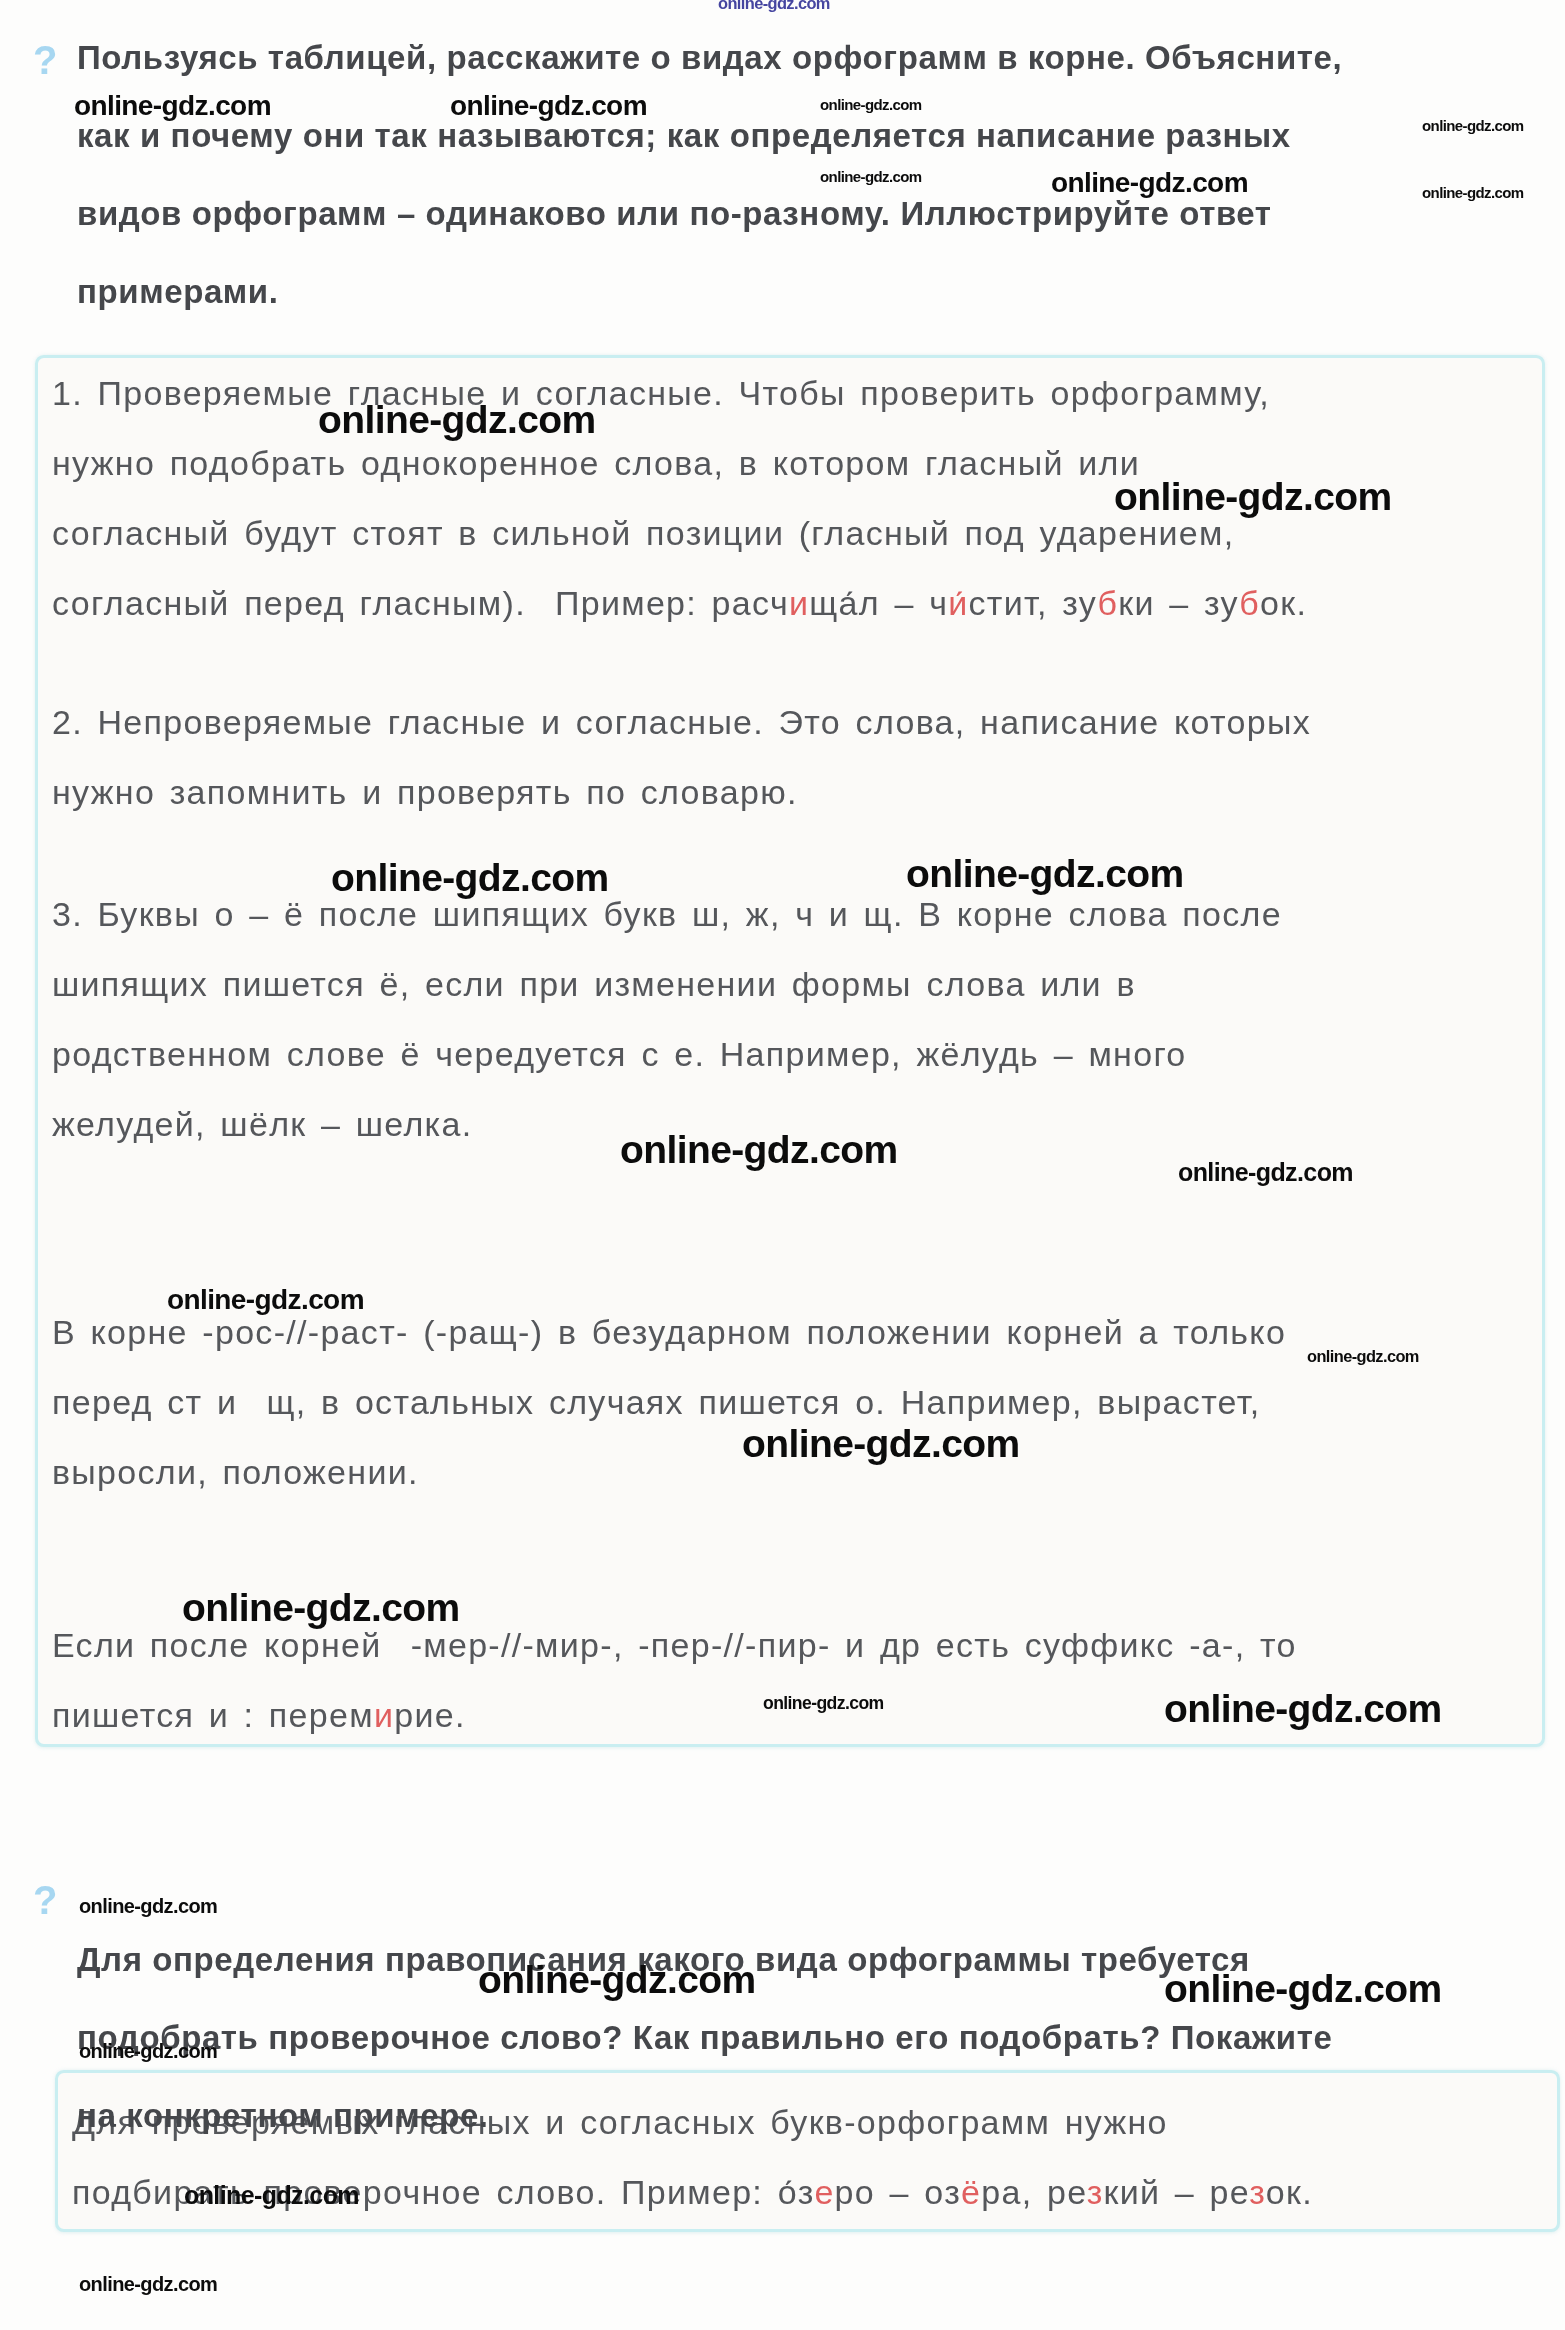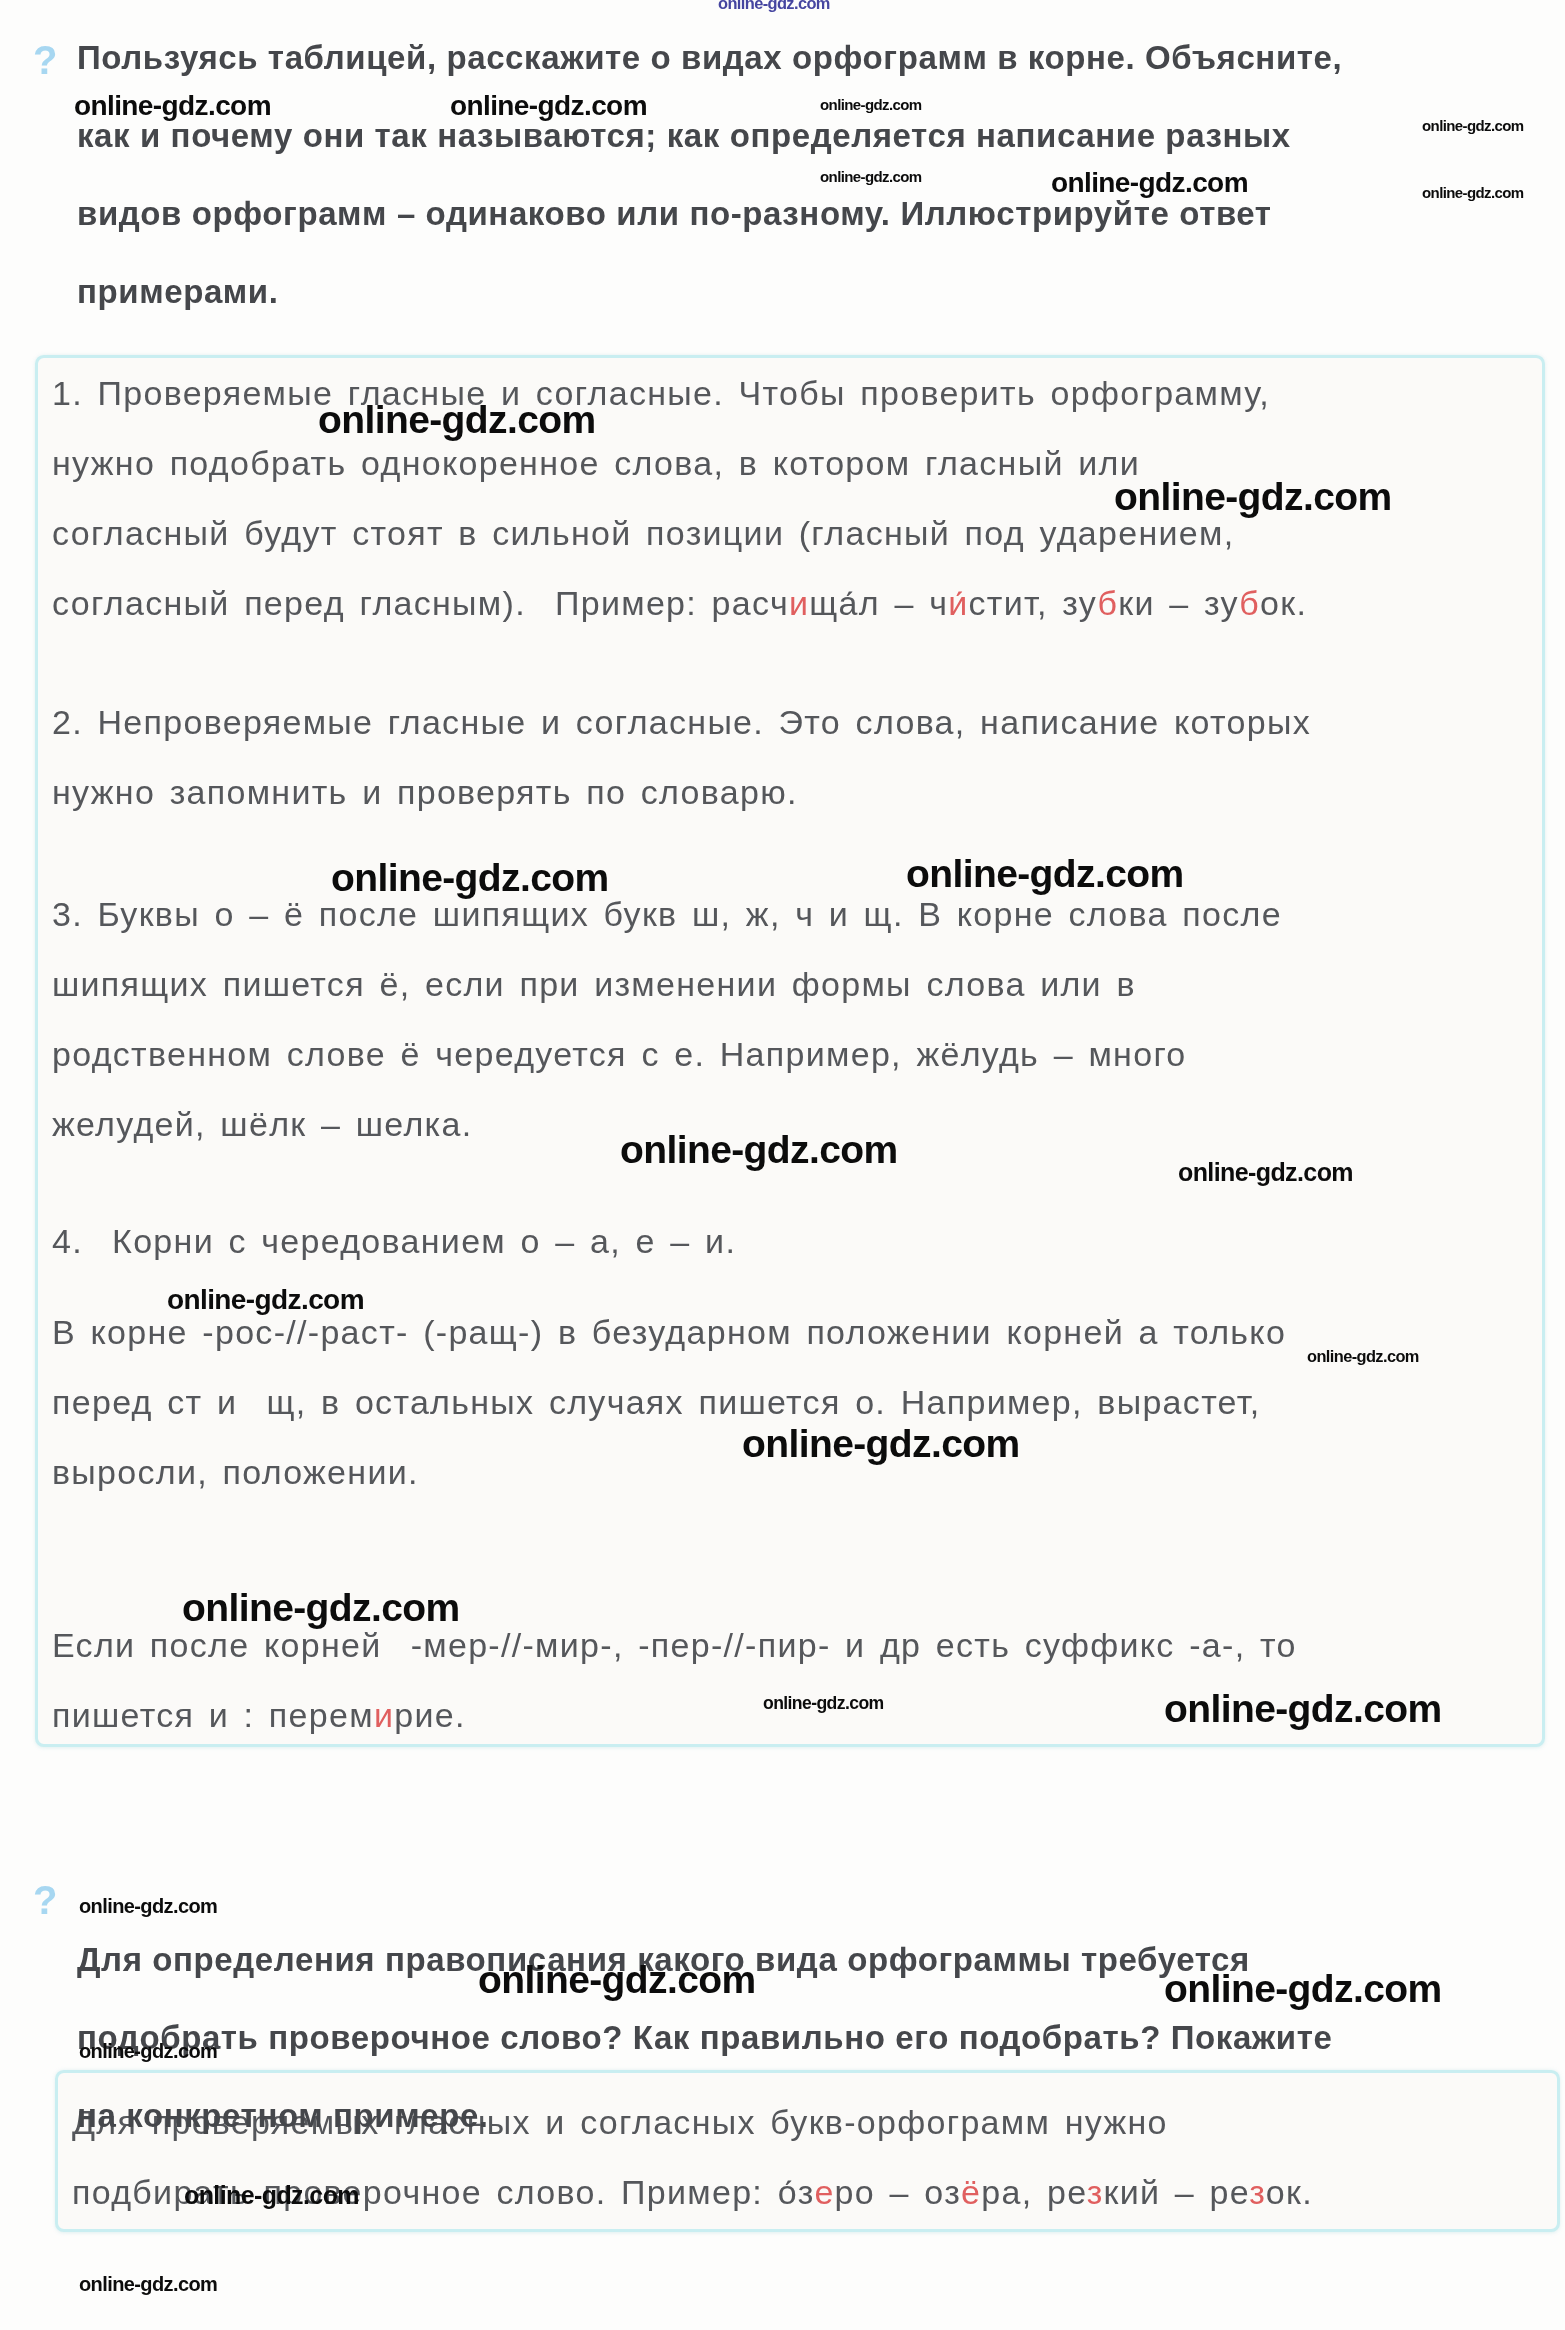--- a/index.html
+++ b/index.html
@@ -137,21 +137,20 @@
   <span class="wm wm-m w25">online-gdz.com</span>
   <span class="wm wm-s w26">online-gdz.com</span>
 
   <div class="q-icon q1-icon">?</div>
   <div class="q-text q1-text">Пользуясь таблицей, расскажите о видах орфограмм в корне. Объясните,<br>как и почему они так называются; как определяется написание разных<br>видов орфограмм – одинаково или по-разному. Иллюстрируйте ответ<br>примерами.</div>
 
   <div class="abox box1">
     <div class="para p1"><span>1. Проверяемые гласные и согласные. Чтобы проверить орфограмму,</span><br><span>нужно подобрать однокоренное слова, в котором гласный или</span><br><span>согласный будут стоят в сильной позиции (гласный под ударением,</span><br><span>согласный перед гласным).&nbsp; Пример: расч</span><span class="run-r">и</span><span>ща́л – ч</span><span class="run-r">и́</span><span>стит, зу</span><span class="run-r">б</span><span>ки – зу</span><span class="run-r">б</span><span>ок.</span></div>
     <div class="para p2"><span>2. Непроверяемые гласные и согласные. Это слова, написание которых</span><br><span>нужно запомнить и проверять по словарю.</span></div>
     <div class="para p3"><span>3. Буквы о – ё после шипящих букв </span><span class="run-i">ш, ж, ч</span><span> и </span><span class="run-i">щ</span><span>. В корне слова после</span><br><span>шипящих пишется </span><span class="run-i">ё</span><span>, если при изменении формы слова или в</span><br><span>родственном слове </span><span class="run-i">ё</span><span> чередуется с </span><span class="run-i">е</span><span>. Например, жёлудь – много</span><br><span>желудей, шёлк – шелка.</span></div>
-    <div class="para p4"><span>4.&nbsp; Корни с чередованием о – а, е – и.</span></div>
     <div class="para p5"><span>В корне -рос-//-раст- (-ращ-) в безударном положении корней </span><span class="run-i">а</span><span> только</span><br><span>перед </span><span class="run-i">ст</span><span> и&nbsp; </span><span class="run-i">щ</span><span>, в остальных случаях пишется </span><span class="run-i">о</span><span>. Например, вырастет,</span><br><span>выросли, положении.</span></div>
     <div class="para p7"><span>Если после корней&nbsp; -мер-//-мир-, -пер-//-пир- и др есть суффикс -</span><span class="run-i">а</span><span>-, то</span><br><span>пишется </span><span class="run-i">и</span><span> : перем</span><span class="run-r">и</span><span>рие.</span></div>
   </div>
 
   <div class="q-icon q2-icon">?</div>
   <div class="q-text q2-text">Для определения правописания какого вида орфограммы требуется<br>подобрать проверочное слово? Как правильно его подобрать? Покажите<br>на конкретном примере.</div>
 
   <div class="abox box2">
     <div class="para bp1"><span>Для проверяемых гласных и согласных букв-орфограмм нужно</span><br><span>подбирать проверочное слово. Пример: о́з</span><span class="run-r">е</span><span>ро – оз</span><span class="run-r">ё</span><span>ра, ре</span><span class="run-r">з</span><span>кий – ре</span><span class="run-r">з</span><span>ок.</span></div>
   </div>

